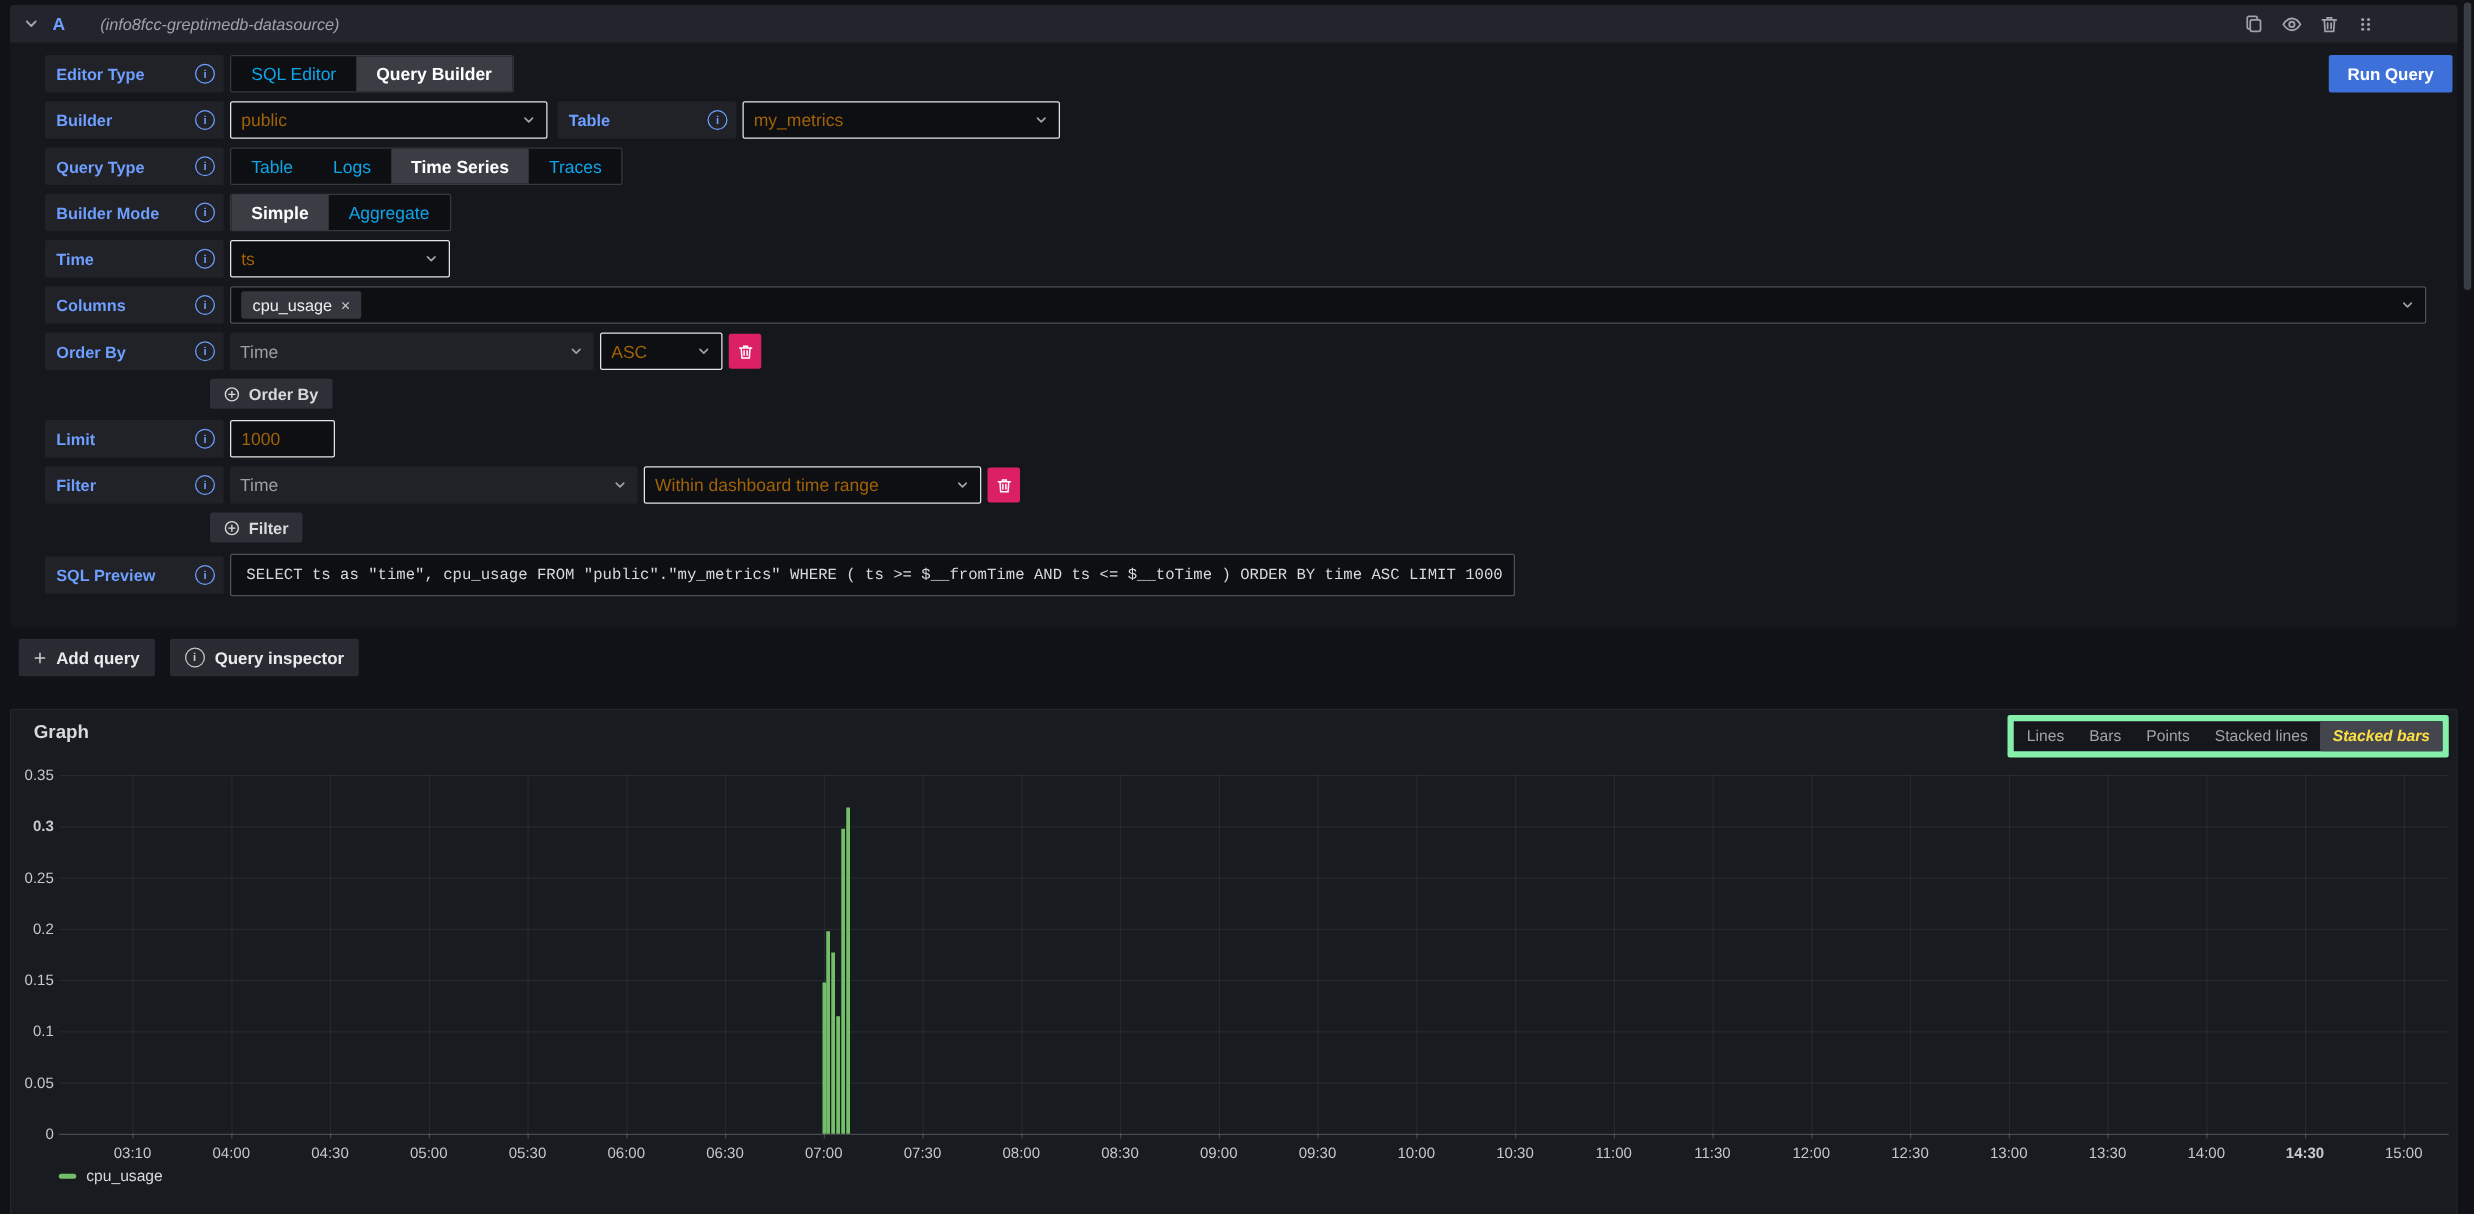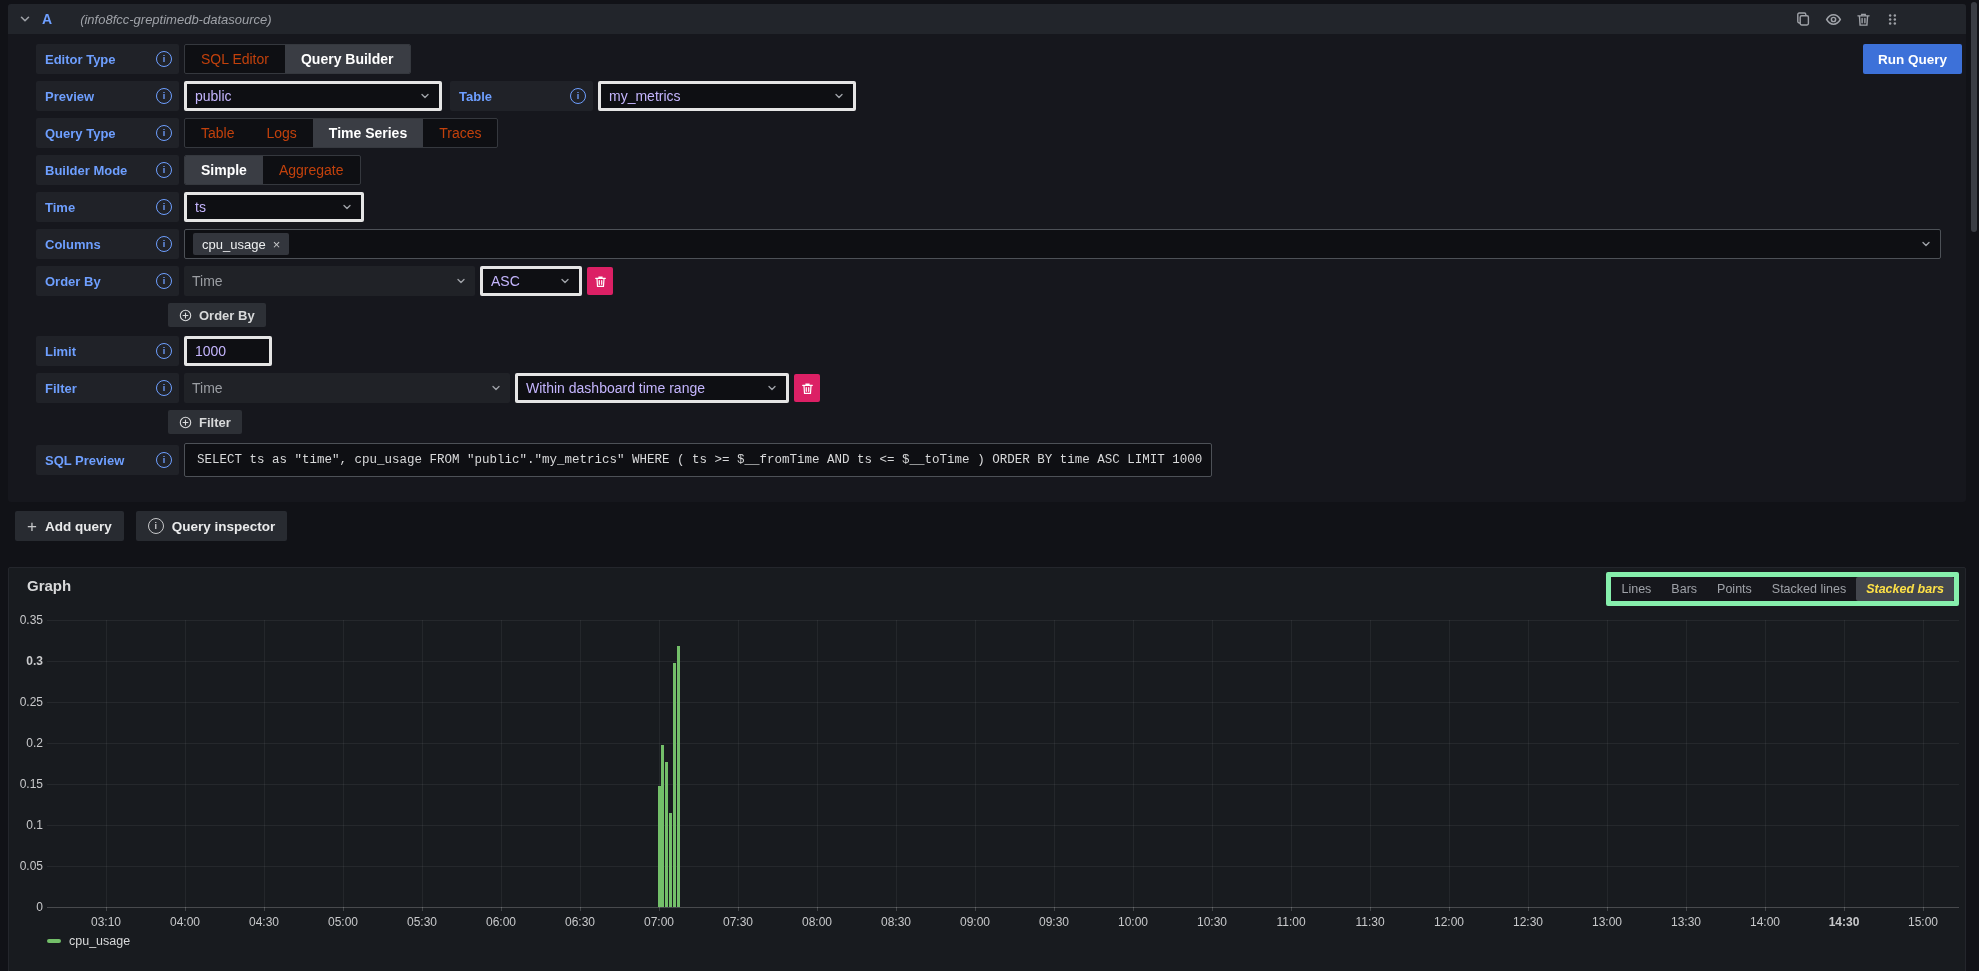--- a/index.html
+++ b/index.html
@@ -20,35 +20,35 @@
   .row.sub{height:24px;margin:2px 0 9px;}
   .row.tall{height:34px;}
   .lbl{width:127px;flex:none;background:#202228;border-radius:2px;display:flex;align-items:center;
        justify-content:space-between;padding:0 7px 0 9px;color:#6e9fff;font-size:13px;font-weight:600;}
   .lbl.second{margin-left:8px;}
   .info{width:14px;height:14px;flex:none;border:1.4px solid #6e9fff;border-radius:50%;display:inline-flex;
         align-items:center;justify-content:center;font-size:9px;font-weight:700;color:#6e9fff;font-style:normal;cursor:pointer;}
   .info.gray{border-color:#c7c8ca;color:#c7c8ca;}
 
   .field{margin-left:5px;}
-  .select,.input{background:#0e0f13;border:3px solid #e5e5e5;border-radius:2px;display:flex;align-items:center;
-        padding:0 8px;color:#c4b5fd;font-size:14px;}
+  .select,.input{background:#0e0f13;border:1px solid #e5e5e5;border-radius:2px;display:flex;align-items:center;
+        padding:0 8px;color:#a16207;font-size:14px;}
   .select .sel-text{flex:1;white-space:nowrap;overflow:hidden;}
   .select .chev{color:#9fa2a8;margin-left:8px;display:flex;align-items:center;}
   .select.gray{background:#202227;border:none;color:#9b9ea3;}
   .select.gray .sel-text{color:#9b9ea3;}
   .multi{background:#0e0f13;border:1px solid #4d5157;border-radius:2px;display:flex;align-items:center;
         padding:0 8px;flex:1;margin-right:25px;}
   .tag{background:#33363d;border-radius:2px;height:22px;display:flex;align-items:center;gap:7px;
        padding:0 9px;font-size:13px;color:#eceeef;}
   .tag .x{color:#c7c8ca;cursor:pointer;font-size:13px;}
   .multi .chev{margin-left:auto;color:#9fa2a8;display:flex;align-items:center;}
 
   .btn-group{display:flex;background:#0e0f13;border:1px solid #35383e;border-radius:2px;overflow:hidden;}
-  .btn-group-item{display:flex;align-items:center;padding:0 16px;color:#c2410c;font-size:14px;cursor:pointer;}
+  .btn-group-item{display:flex;align-items:center;padding:0 16px;color:#0ea5e9;font-size:14px;cursor:pointer;}
   .btn-group-item.active{background:#3a3d44;color:#ffffff;font-weight:700;}
 
   .trash-btn{width:26px;height:28px;align-self:center;background:#dc2065;border:none;border-radius:2px;
        display:flex;align-items:center;justify-content:center;cursor:pointer;color:#fff;}
   .ghost-btn{background:#2d3036;border:none;border-radius:2px;color:#d8d9da;font-size:13px;font-weight:600;
        display:flex;align-items:center;gap:7px;padding:0 11px;cursor:pointer;}
   .code-input{background:#0e0f13;border:1px solid #4d5157;border-radius:2px;display:flex;align-items:center;
        padding:0 12px;width:1002px;font-family:"Liberation Mono","DejaVu Sans Mono",monospace;font-size:12.5px;
        color:#d8d9da;white-space:nowrap;overflow:hidden;}
 
@@ -149,21 +149,21 @@
           <span class="info">i</span>
         </div>
         <div class="btn-group field">
             <div class="btn-group-item">SQL Editor</div>
             <div class="btn-group-item active">Query Builder</div>
           </div>
       </div>
 
       <div class="row">
         <div class="lbl">
-          <span>Preview</span>
+          <span>Builder</span>
           <span class="info">i</span>
         </div>
         <div class="select field" style="width:236px">
           <span class="sel-text">public</span>
           <span class="chev">
               <svg width="12" height="12" viewBox="0 0 16 16" fill="none" stroke="currentColor" stroke-width="1.8" stroke-linecap="round" stroke-linejoin="round">
                 <path d="M4 6l4 4 4-4"></path>
               </svg>
             </span>
         </div>

